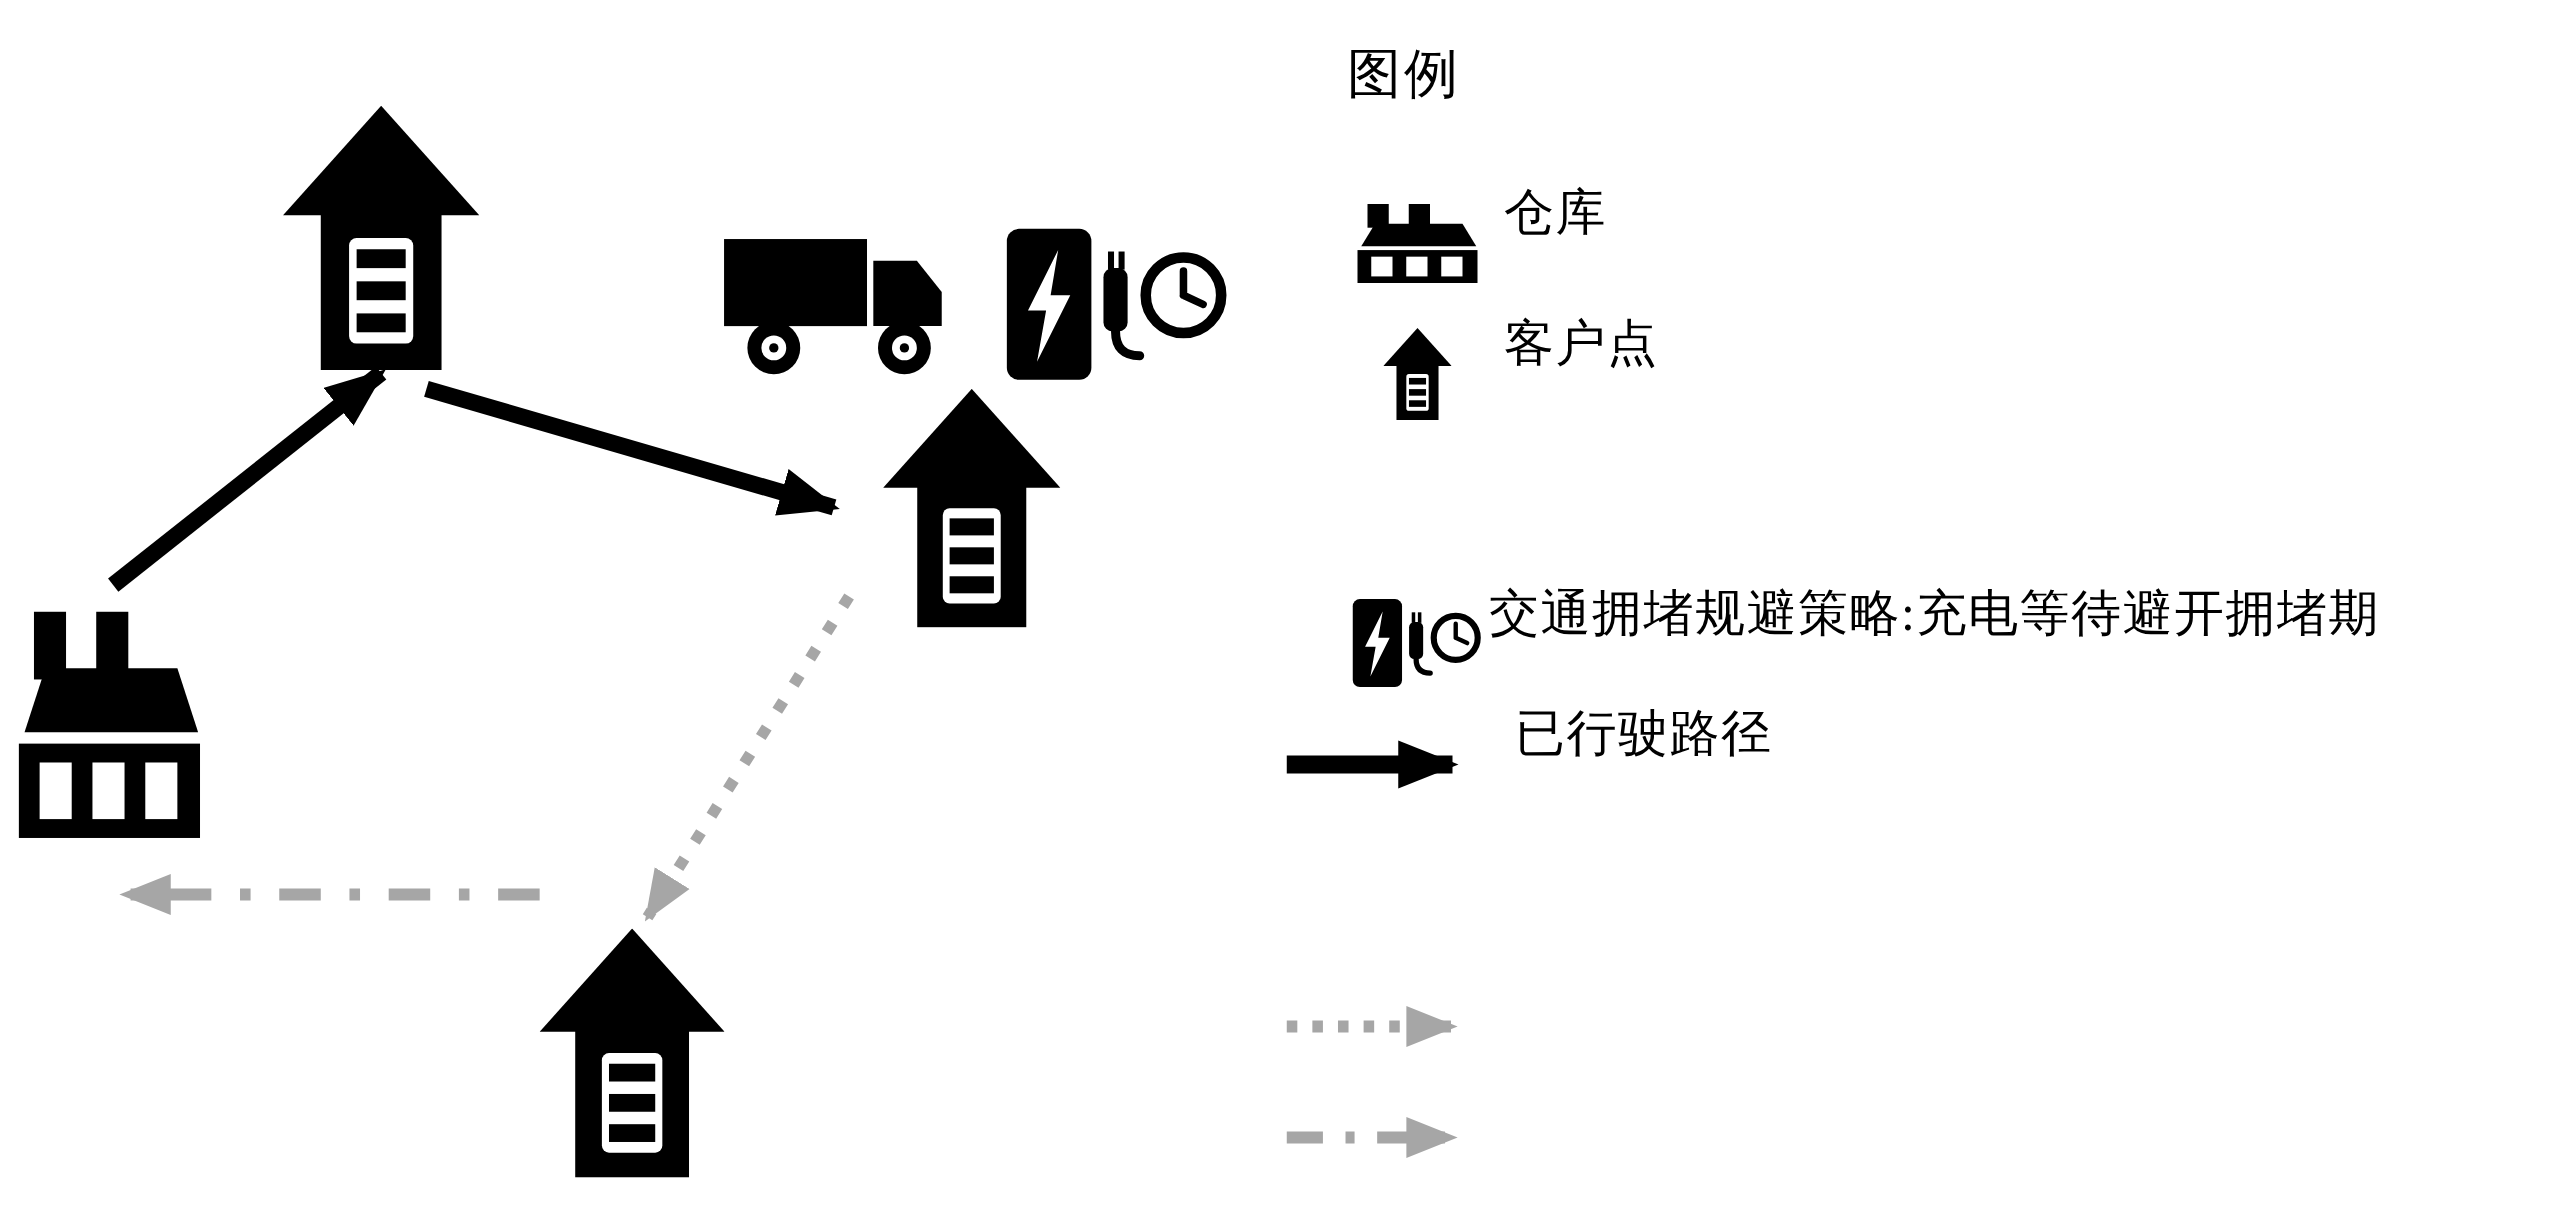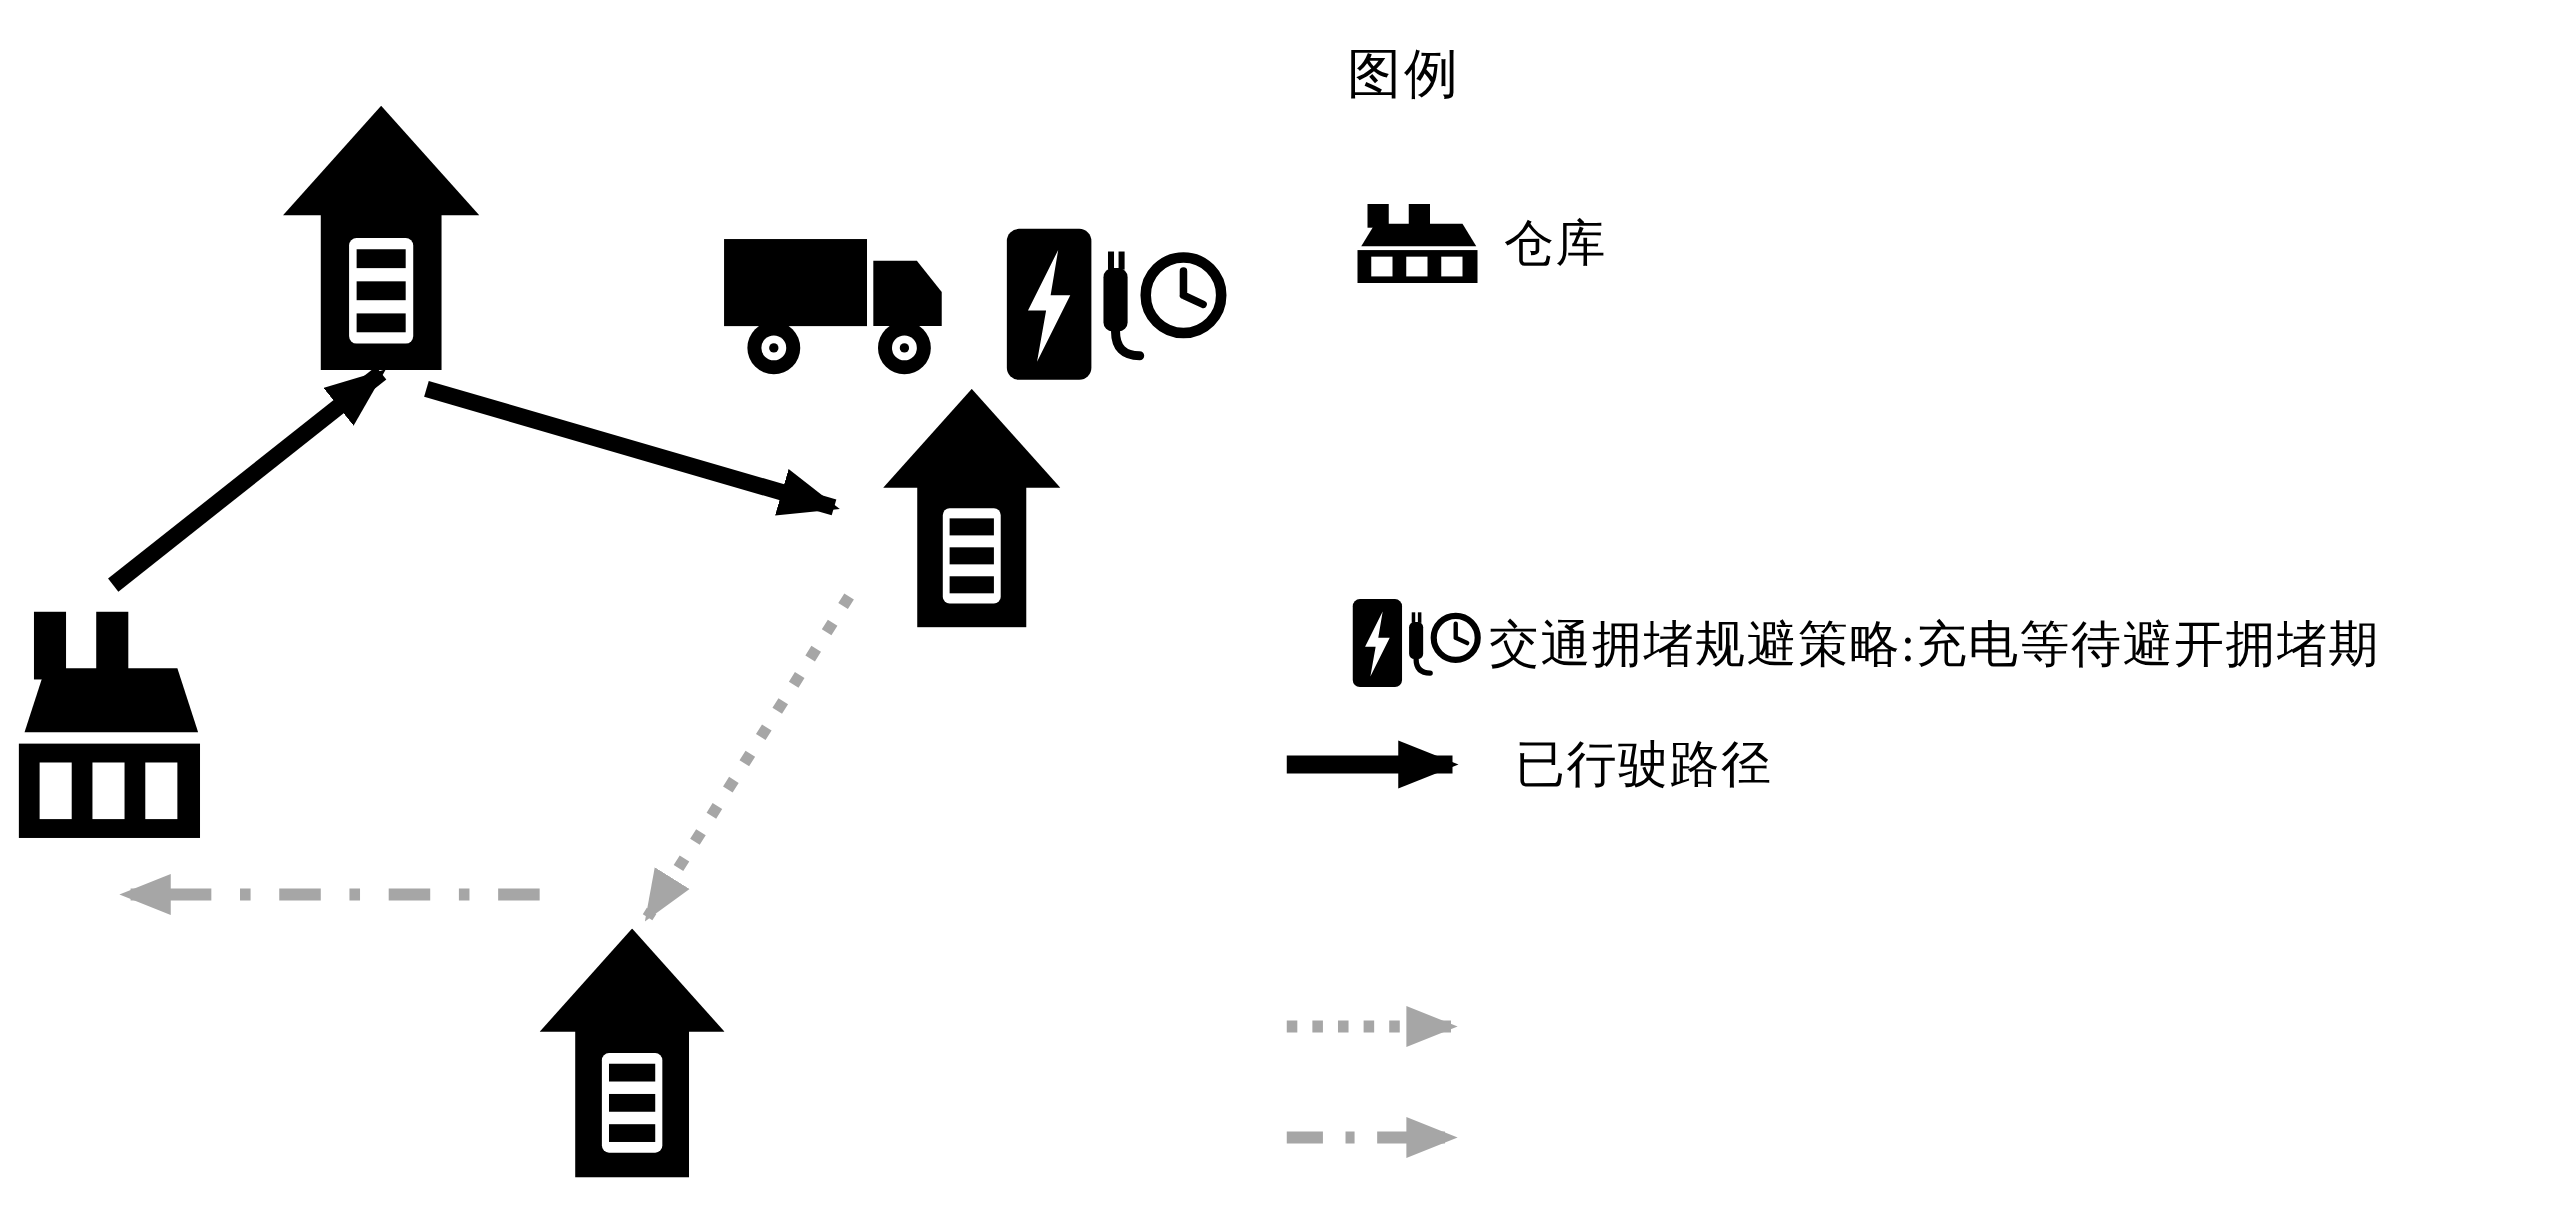--- a/index.html
+++ b/index.html
@@ -11,21 +11,21 @@
   .diagram-svg { position:absolute; left:0; top:0; width:2576px; height:1211px; }
   .legend {
     position:absolute; left:1283px; top:0; width:1293px; height:1211px;
   }
   .legend-title {
     position:absolute; left:64px; top:38px;
     font-size:54px; color:#000; letter-spacing:3px;
   }
   .lg-row {
     position:absolute; left:0; height:128px;
-    display:flex; align-items:center;
+    display:flex; 
   }
   .lg-iconbox {
     width:132px; margin-left:68px;
     display:flex; justify-content:center; align-items:center;
     flex:0 0 auto;
   }
   .lg-arrowbox {
     width:226px; margin-left:0;
     display:flex; justify-content:flex-start; align-items:center;
     flex:0 0 auto;
@@ -115,20 +115,28 @@
 
     <div class="lg-row" style="top:179px">
       <span class="lg-iconbox">
         <svg viewBox="0 0 100 120" preserveAspectRatio="none" width="125" height="79" style="color:#000">
             <use href="#sym-factory" width="100" height="120"></use>
           </svg>
       </span>
       <span class="lg-label">仓库</span>
     </div>
 
+    <div class="lg-row" style="top:310px">
+      <span class="lg-iconbox">
+        <svg viewBox="0 0 104 140" width="69" height="92" style="color:#000">
+            <use href="#sym-house" width="104" height="140"></use>
+          </svg>
+      </span>
+      <span class="lg-label">客户点</span>
+    </div>
 
 
     <div class="lg-row" style="top:700px">
       <span class="lg-arrowbox">
         <svg viewBox="0 0 300 70" width="226" height="53">
           <line x1="5" y1="35" x2="225" y2="35" stroke="#000000" stroke-width="24" marker-end="url(#mk-black)"></line>
         </svg>
       </span>
       <span class="lg-label tight">已行驶路径</span>
     </div>

